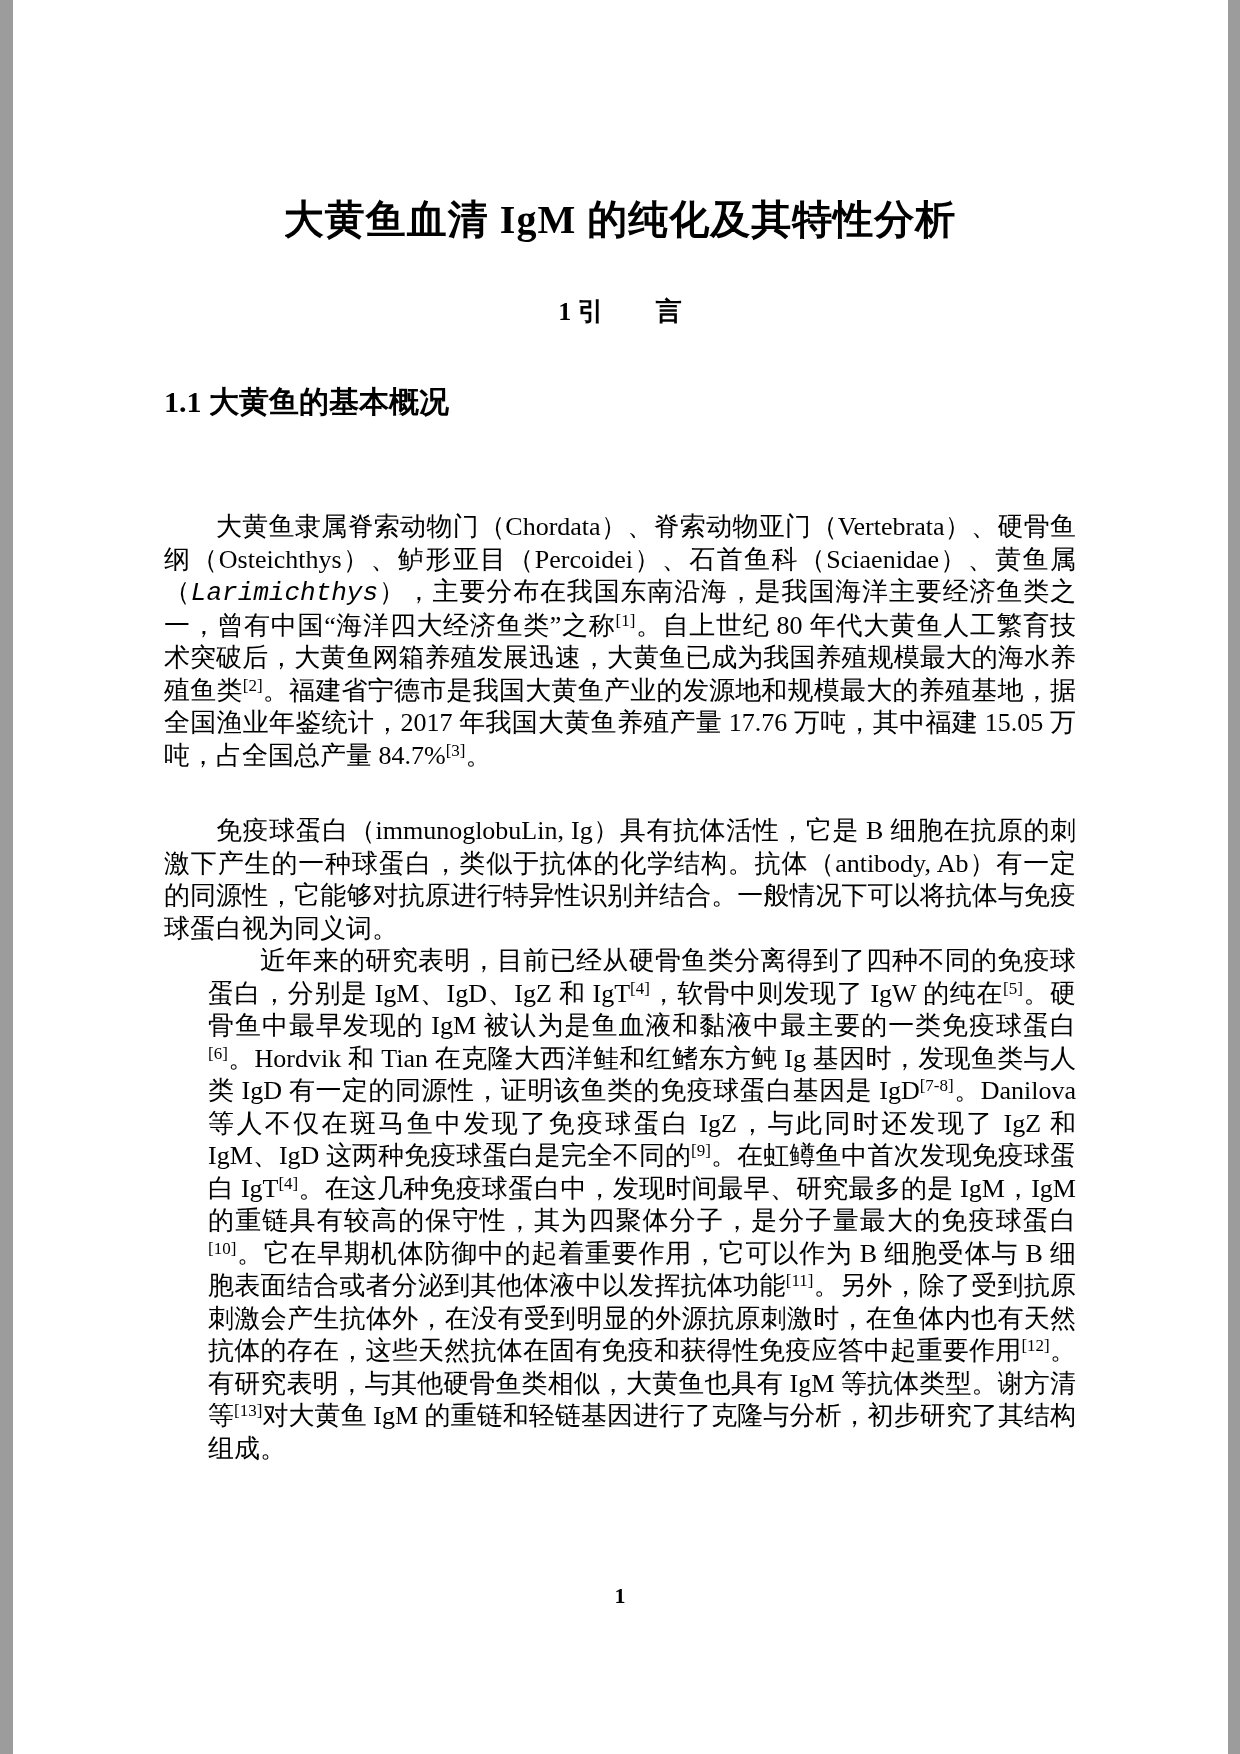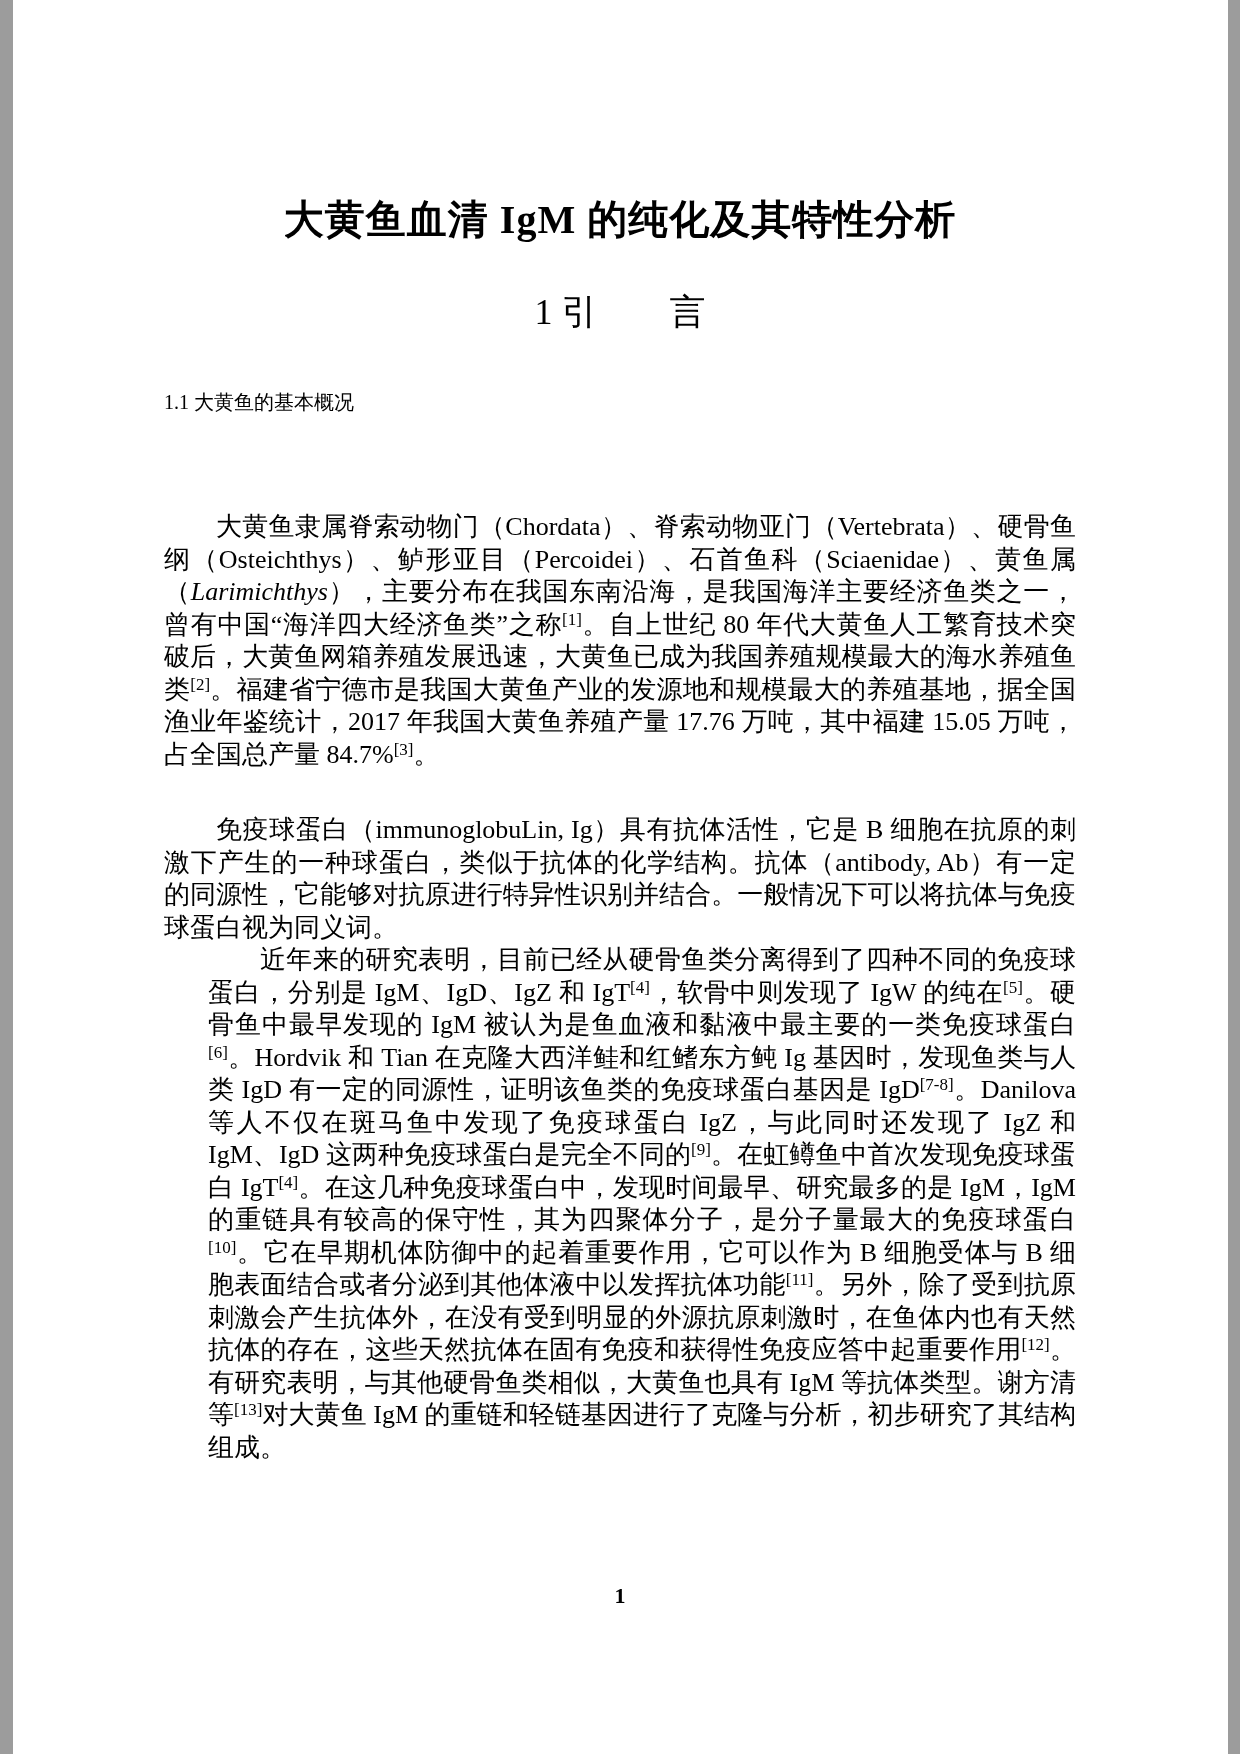--- a/index.html
+++ b/index.html
@@ -21,48 +21,48 @@
   }
   .doc-title {
     font-size: 40px;
     line-height: 48px;
     font-weight: bold;
     text-align: center;
     letter-spacing: 1px;
   }
   .chapter-heading {
     margin-top: 49px;
-    font-size: 36px;
+    font-size: 26px;
     line-height: 38px;
-    font-weight: normal;
+    font-weight: bold;
     text-align: center;
   }
   .section-heading {
-    font-size: 20px;
+    font-size: 30px;
     line-height: 38px;
-    font-weight: normal;
+    font-weight: bold;
     text-align: left;
   }
   .sec-1-1 { margin-top: 52px; }
   .sec-1-2 { margin-top: 45px; }
   .body-para {
     font-size: 26px;
     line-height: 32.5px;
     text-align: justify;
     text-indent: 2em;
   }
   .para-1 { margin-top: 90px; }
   .para-2 { margin-top: 43px; }
   .para-3 { margin-top: 0; margin-left: 44px; }
   .body-para sup {
     font-size: 17px;
     line-height: 0;
     vertical-align: 8px;
   }
-  .body-para i { font-style: italic; }
+  .body-para i { font-style: italic; font-family: Liberation Mono, monospace; }
   .page-number {
     position: absolute;
     top: 1583px;
     left: 0;
     width: 100%;
     text-align: center;
     font-size: 22px;
     font-weight: bold;
   }
 </style>

